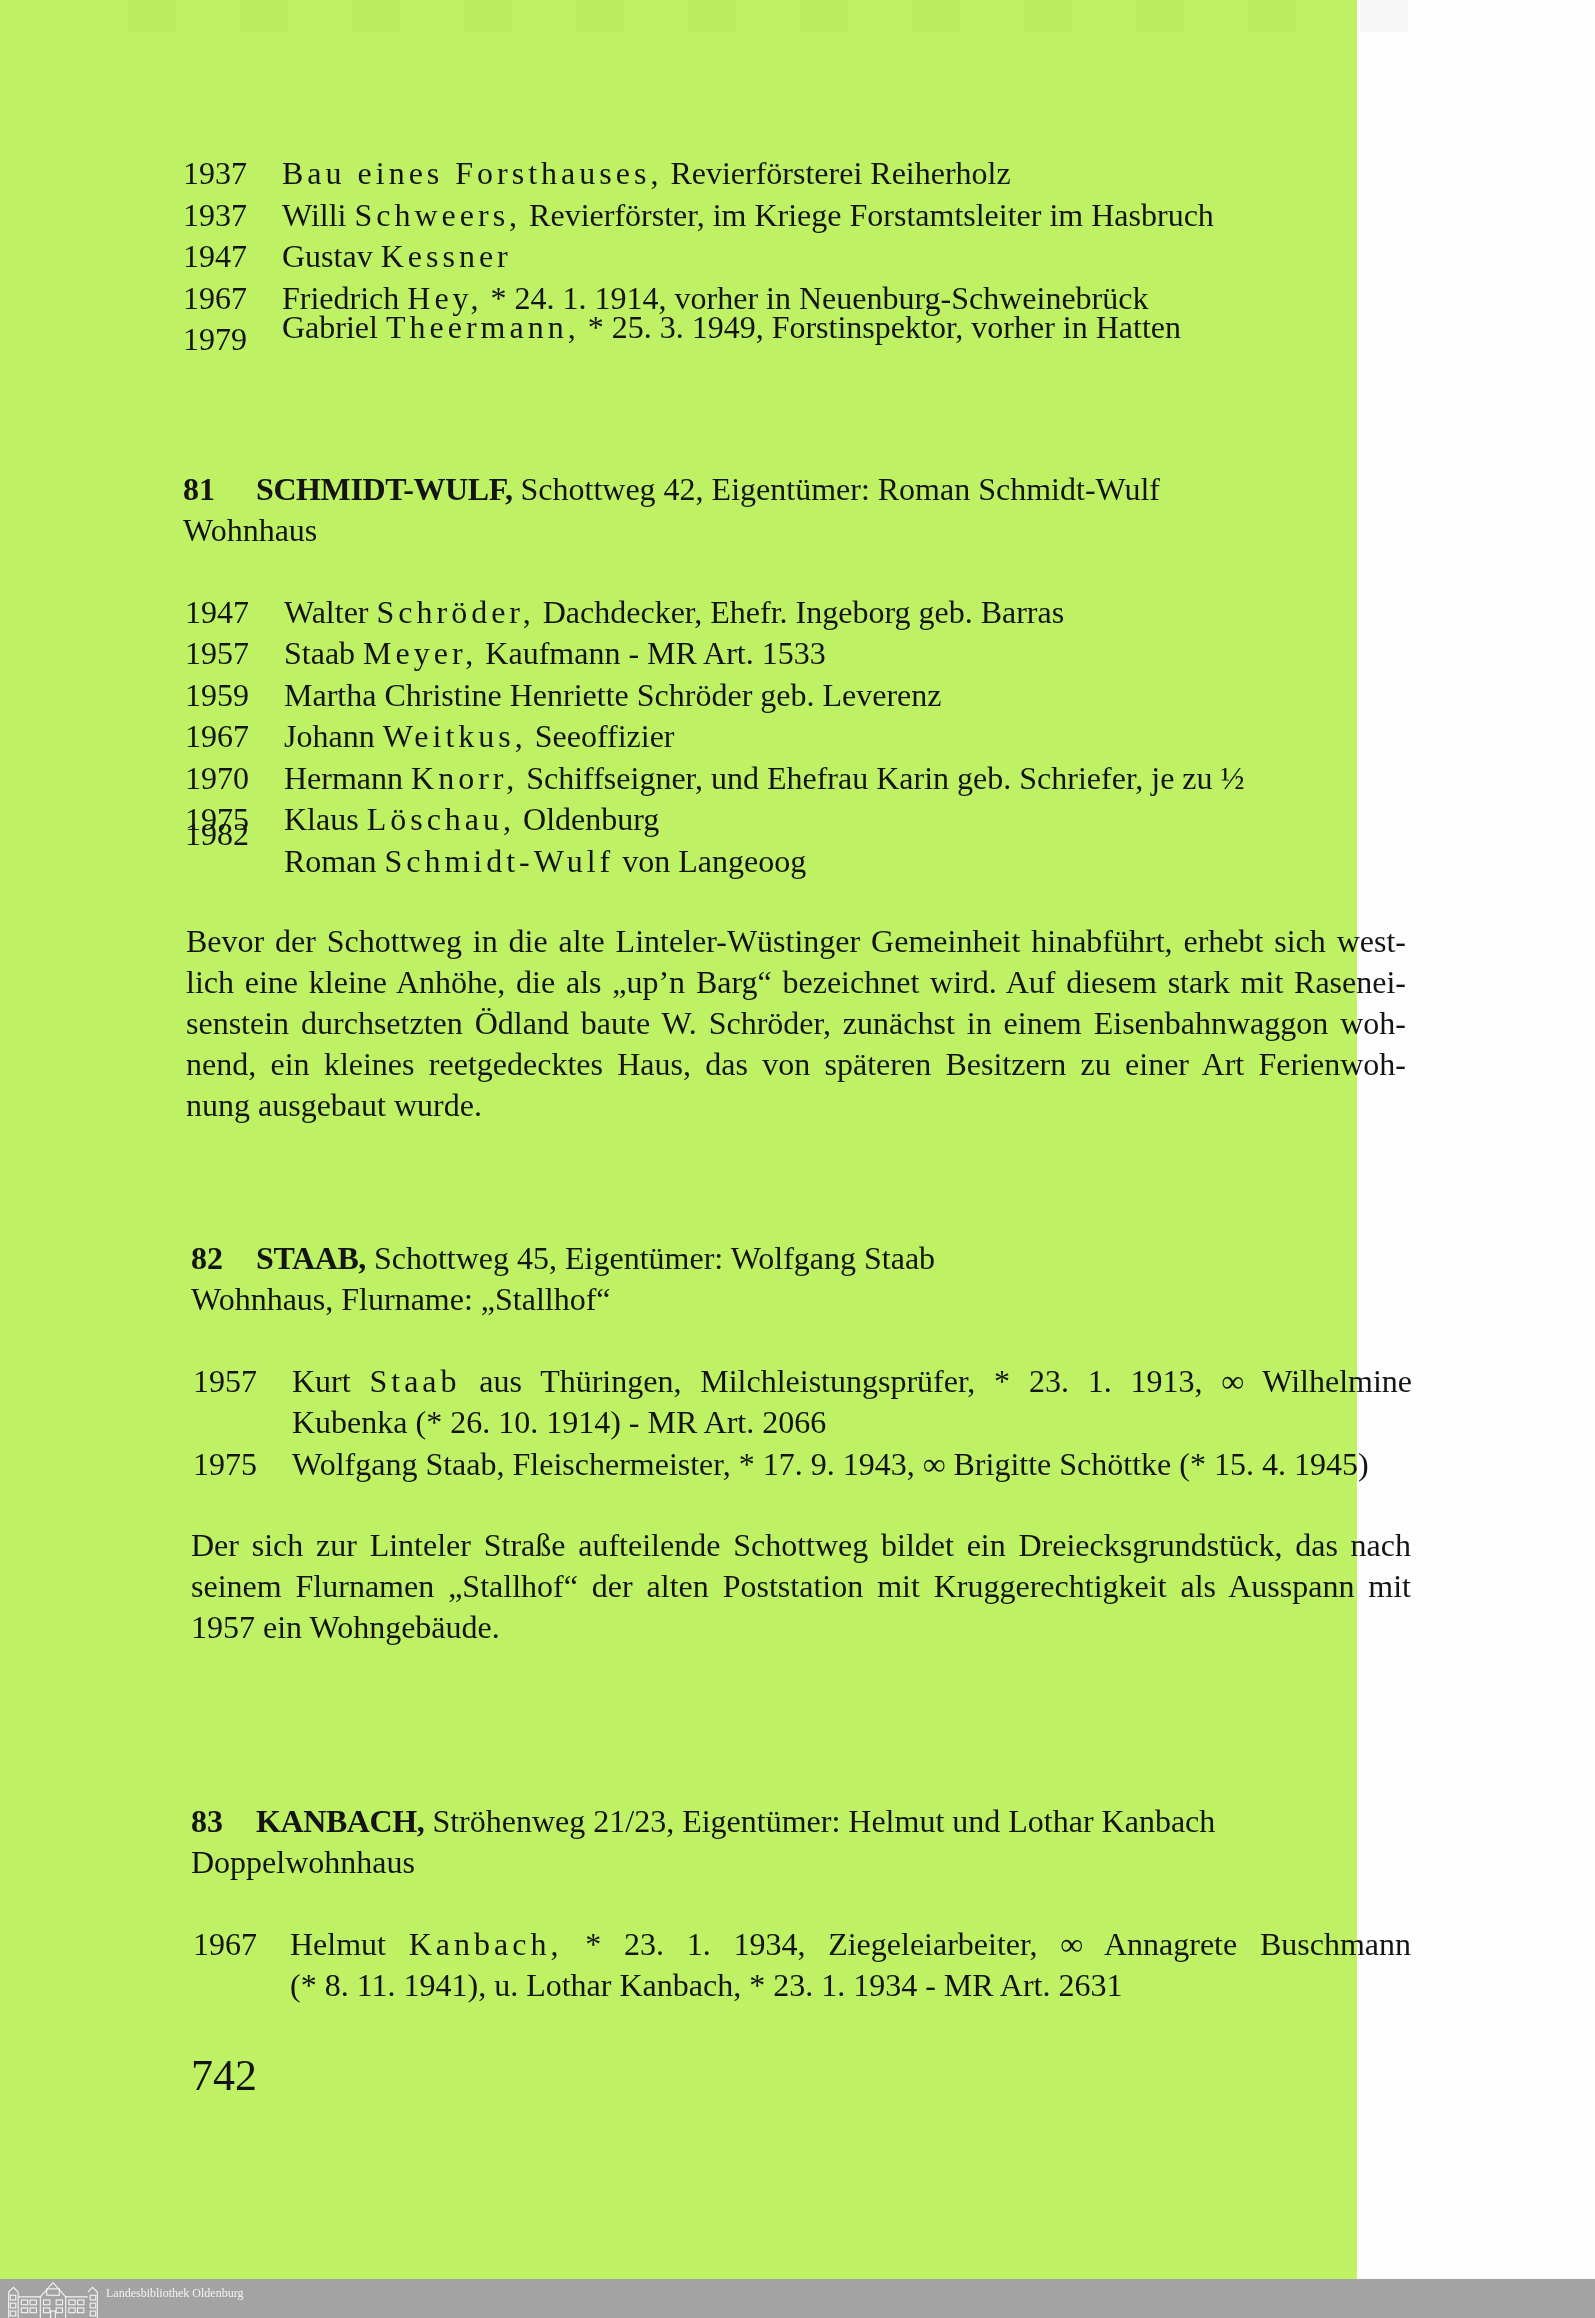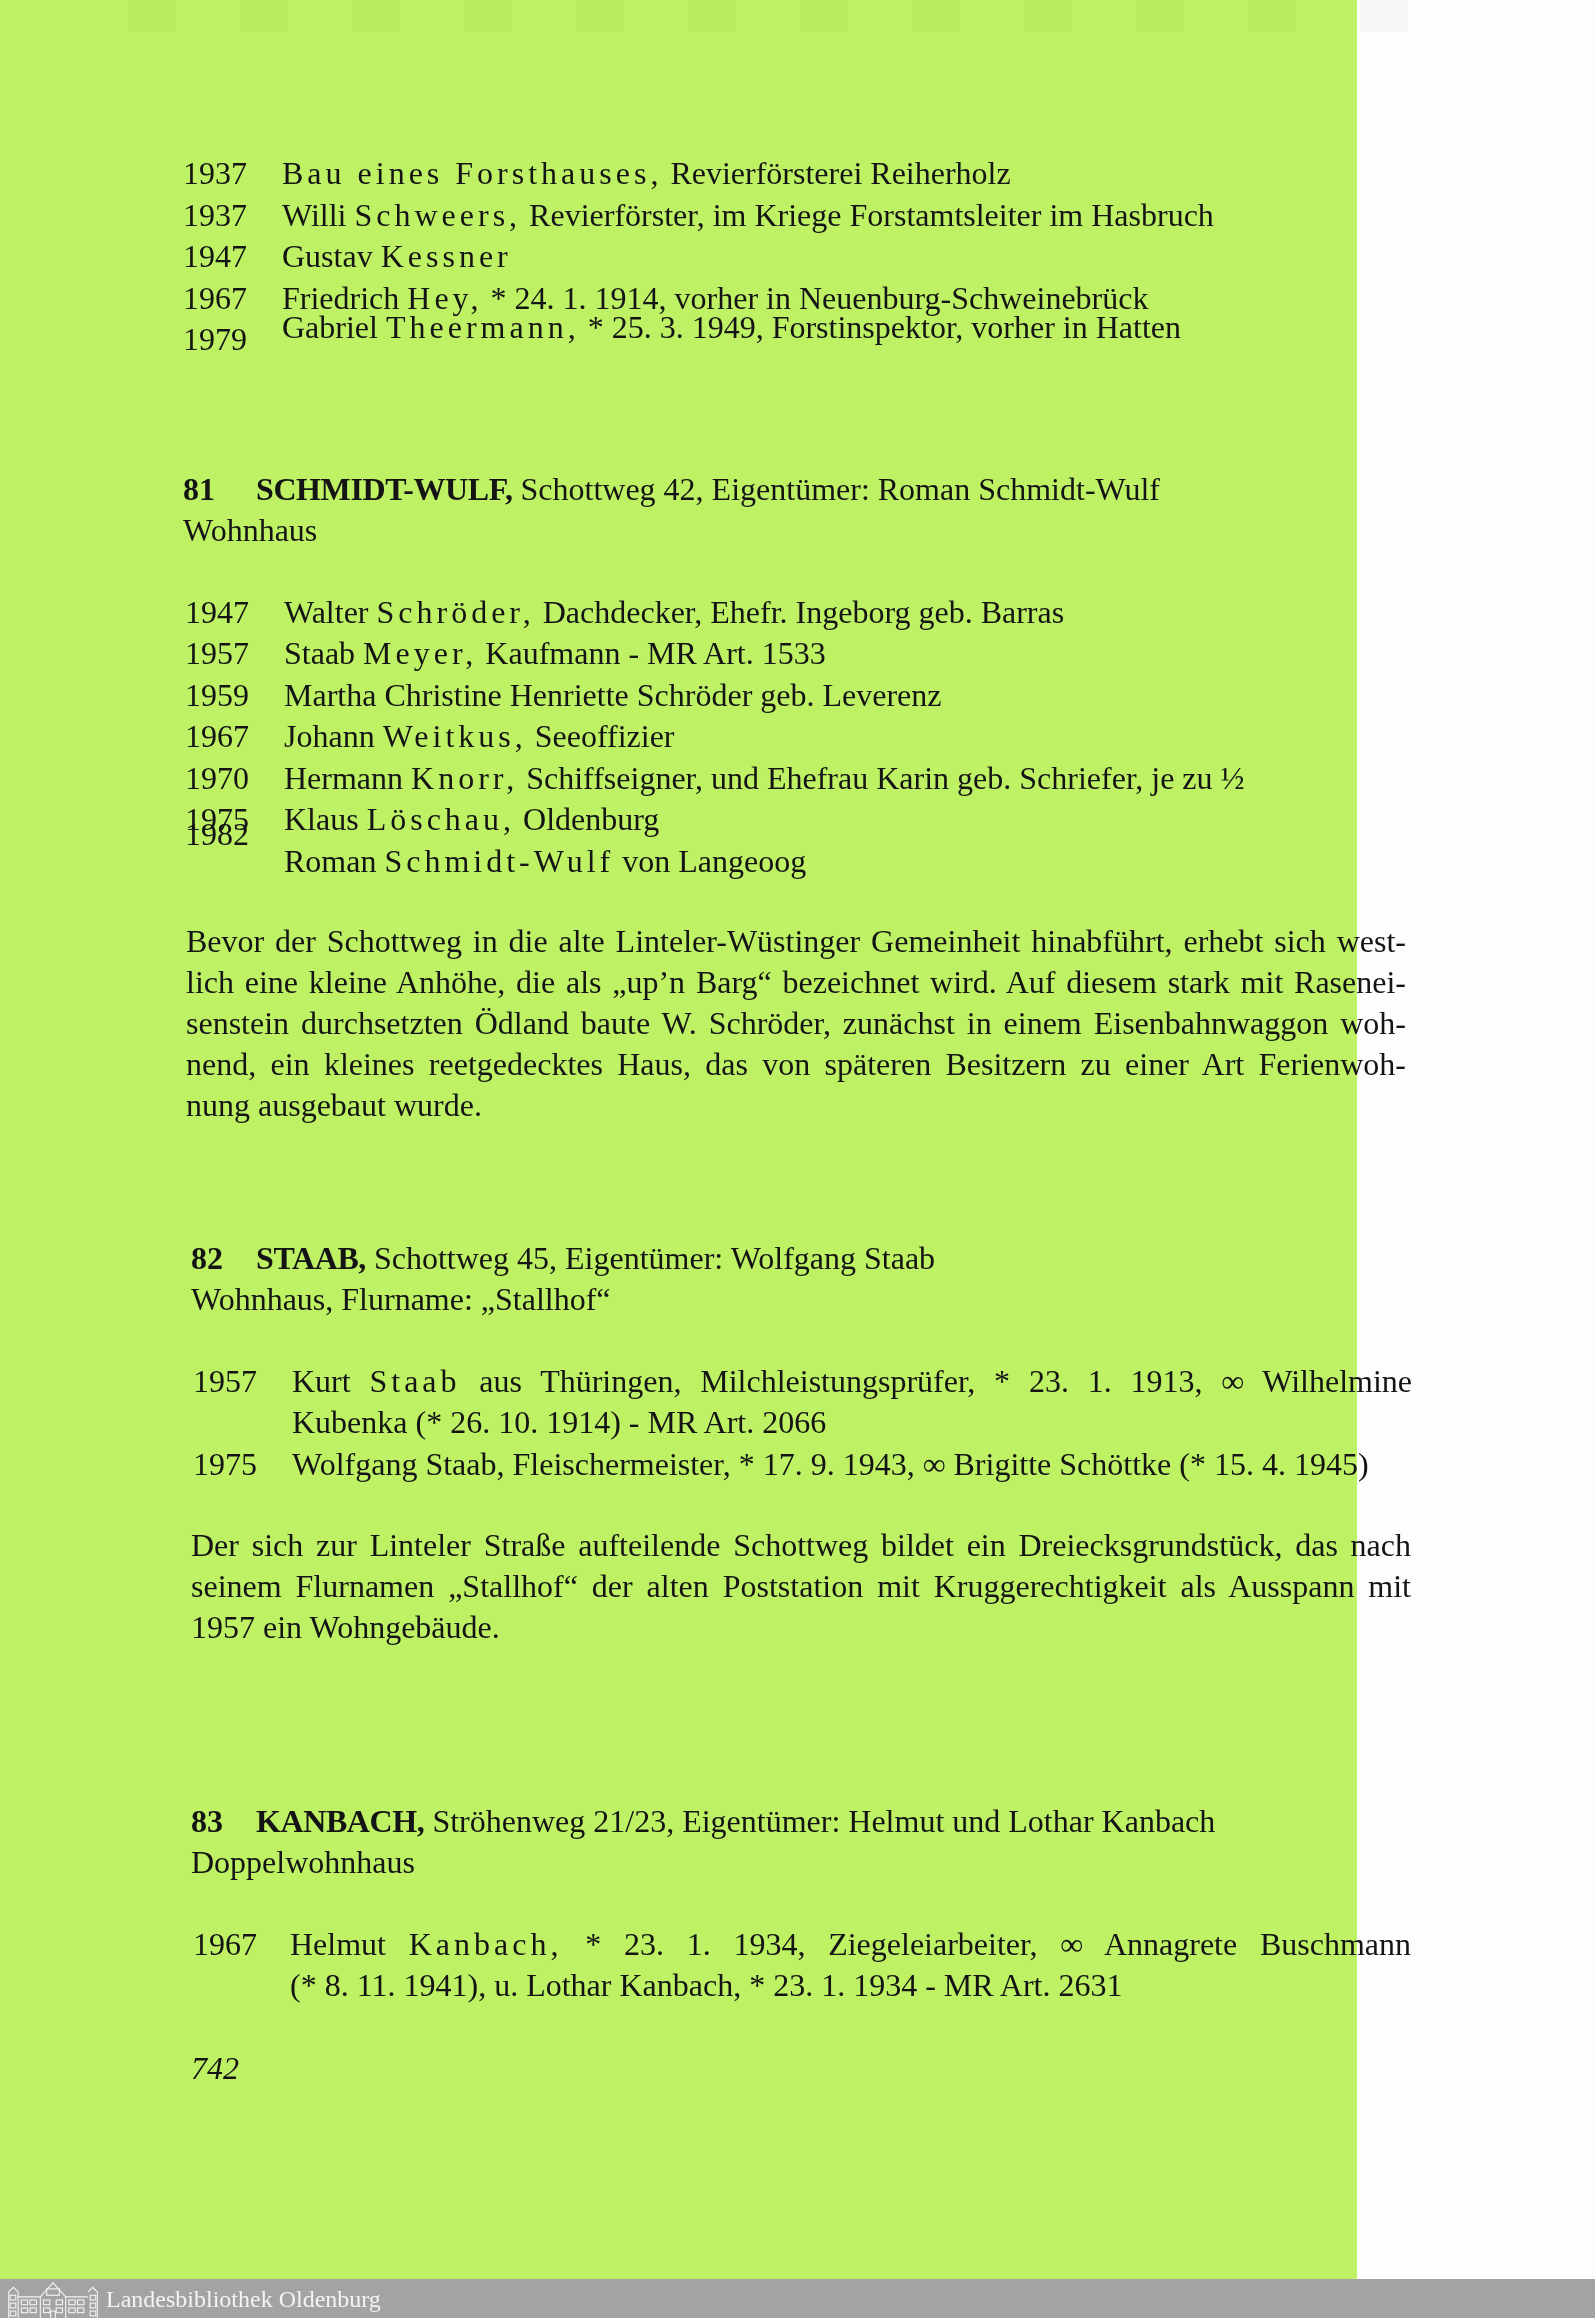--- a/index.html
+++ b/index.html
@@ -13,24 +13,24 @@
   .bleed { position: absolute; left: 128px; top: 0; width: 1340px; height: 32px;
     background: repeating-linear-gradient(90deg, rgba(0,0,0,0.025) 0 48px, rgba(0,0,0,0) 48px 112px); }
   .line { position: absolute; font-size: 32px; line-height: 41px; white-space: nowrap; }
   .year { position: absolute; font-size: 32px; line-height: 41px; }
   .sp { letter-spacing: 4px; }
   .hd-num { font-weight: bold; display: inline-block; width: 73px; }
   .hd-name { font-weight: bold; letter-spacing: -0.4px; }
   .para { position: absolute; font-size: 32px; line-height: 41px; text-align: justify; text-align-last: left; }
   .para span { display: block; text-align: justify; text-align-last: justify; }
   .para span.last { text-align-last: left; }
-  .pnum { position: absolute; font-size: 32px; font-style: italic; }
+  .pnum { position: absolute; font-size: 44px; }
   .footer { position: absolute; left: 0; top: 2279px; width: 1595px; height: 40px; background: #a3a3a3; }
   .footer-logo { position: absolute; left: 4.8px; top: 1.6px; width: 96px; height: 38px; }
-  .footer-text { position: absolute; left: 106px; top: 7.2px; font-size: 24px; color: #f4f4f4;
+  .footer-text { position: absolute; left: 106px; top: 7.2px; font-size: 12px; color: #f4f4f4;
     font-family: "Liberation Serif", "DejaVu Serif", serif; }
 </style>
 </head>
 <body>
 
 <div class="page">
   <div class="bleed"></div>
 
   <div>
     <div class="year" style="left:183px;top:153px">1937</div>

